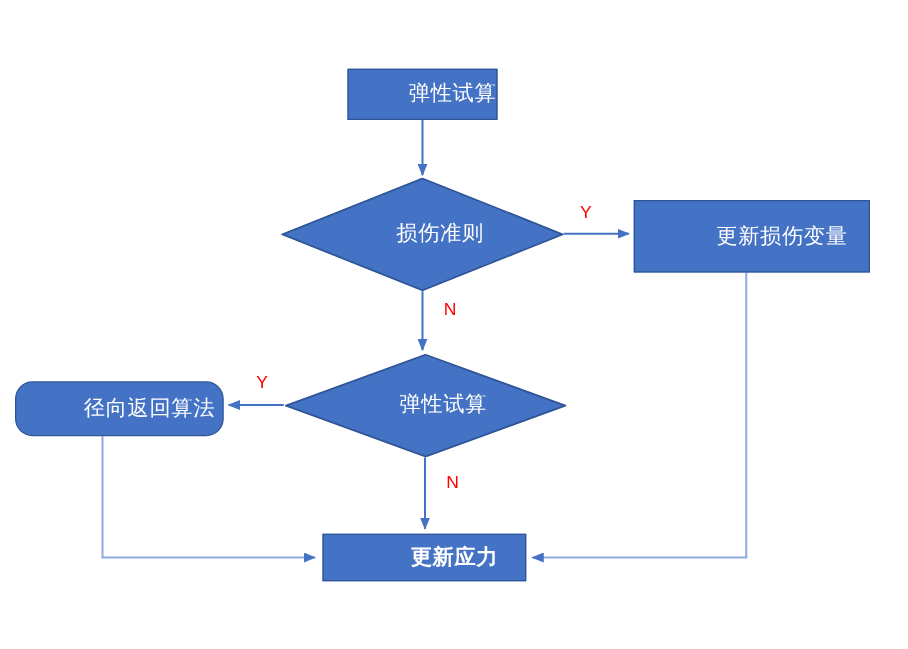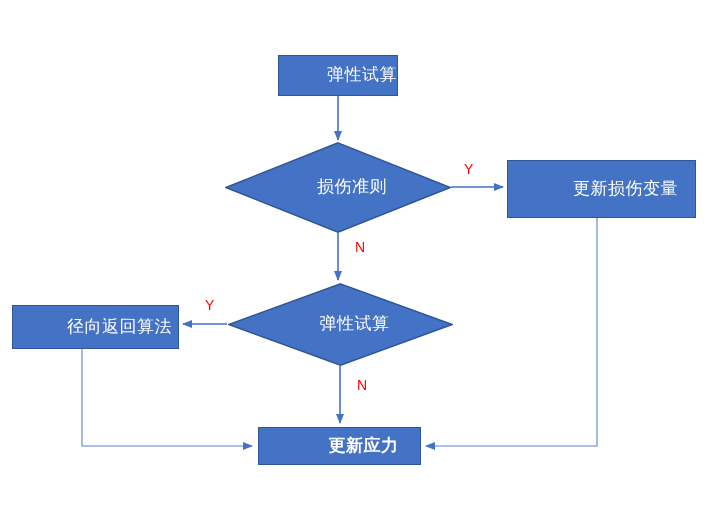--- a/index.html
+++ b/index.html
@@ -125,21 +125,21 @@
     <span>更新损伤变量</span>
   </div>
 
   <div class="node diamond" style="left:228px; top:283px; width:225px; height:83px;">
     <svg class="dia-shape" viewBox="0 0 225 83" preserveAspectRatio="none">
       <polygon points="112.5,0.8 224.2,41.5 112.5,82.2 0.8,41.5" fill="#4472c4" stroke="#2f5597" stroke-width="1.4"></polygon>
     </svg>
     <span class="dia-label">弹性试算</span>
   </div>
 
-  <div class="node box" style="left:12px; top:305px; width:167px; height:44px;">
+  <div class="node box" style="left:12px; top:305px; width:167px; height:44px;border-radius:14px;">
     <span>径向返回算法</span>
   </div>
 
   <div class="node box" style="left:258px; top:427px; width:163px; height:38px;font-weight:bold;">
     <span>更新应力</span>
   </div>
 
   <div class="edge-label" style="left:464px; top:162px;">Y</div>
 
   <div class="edge-label" style="left:355px; top:240px;">N</div>

